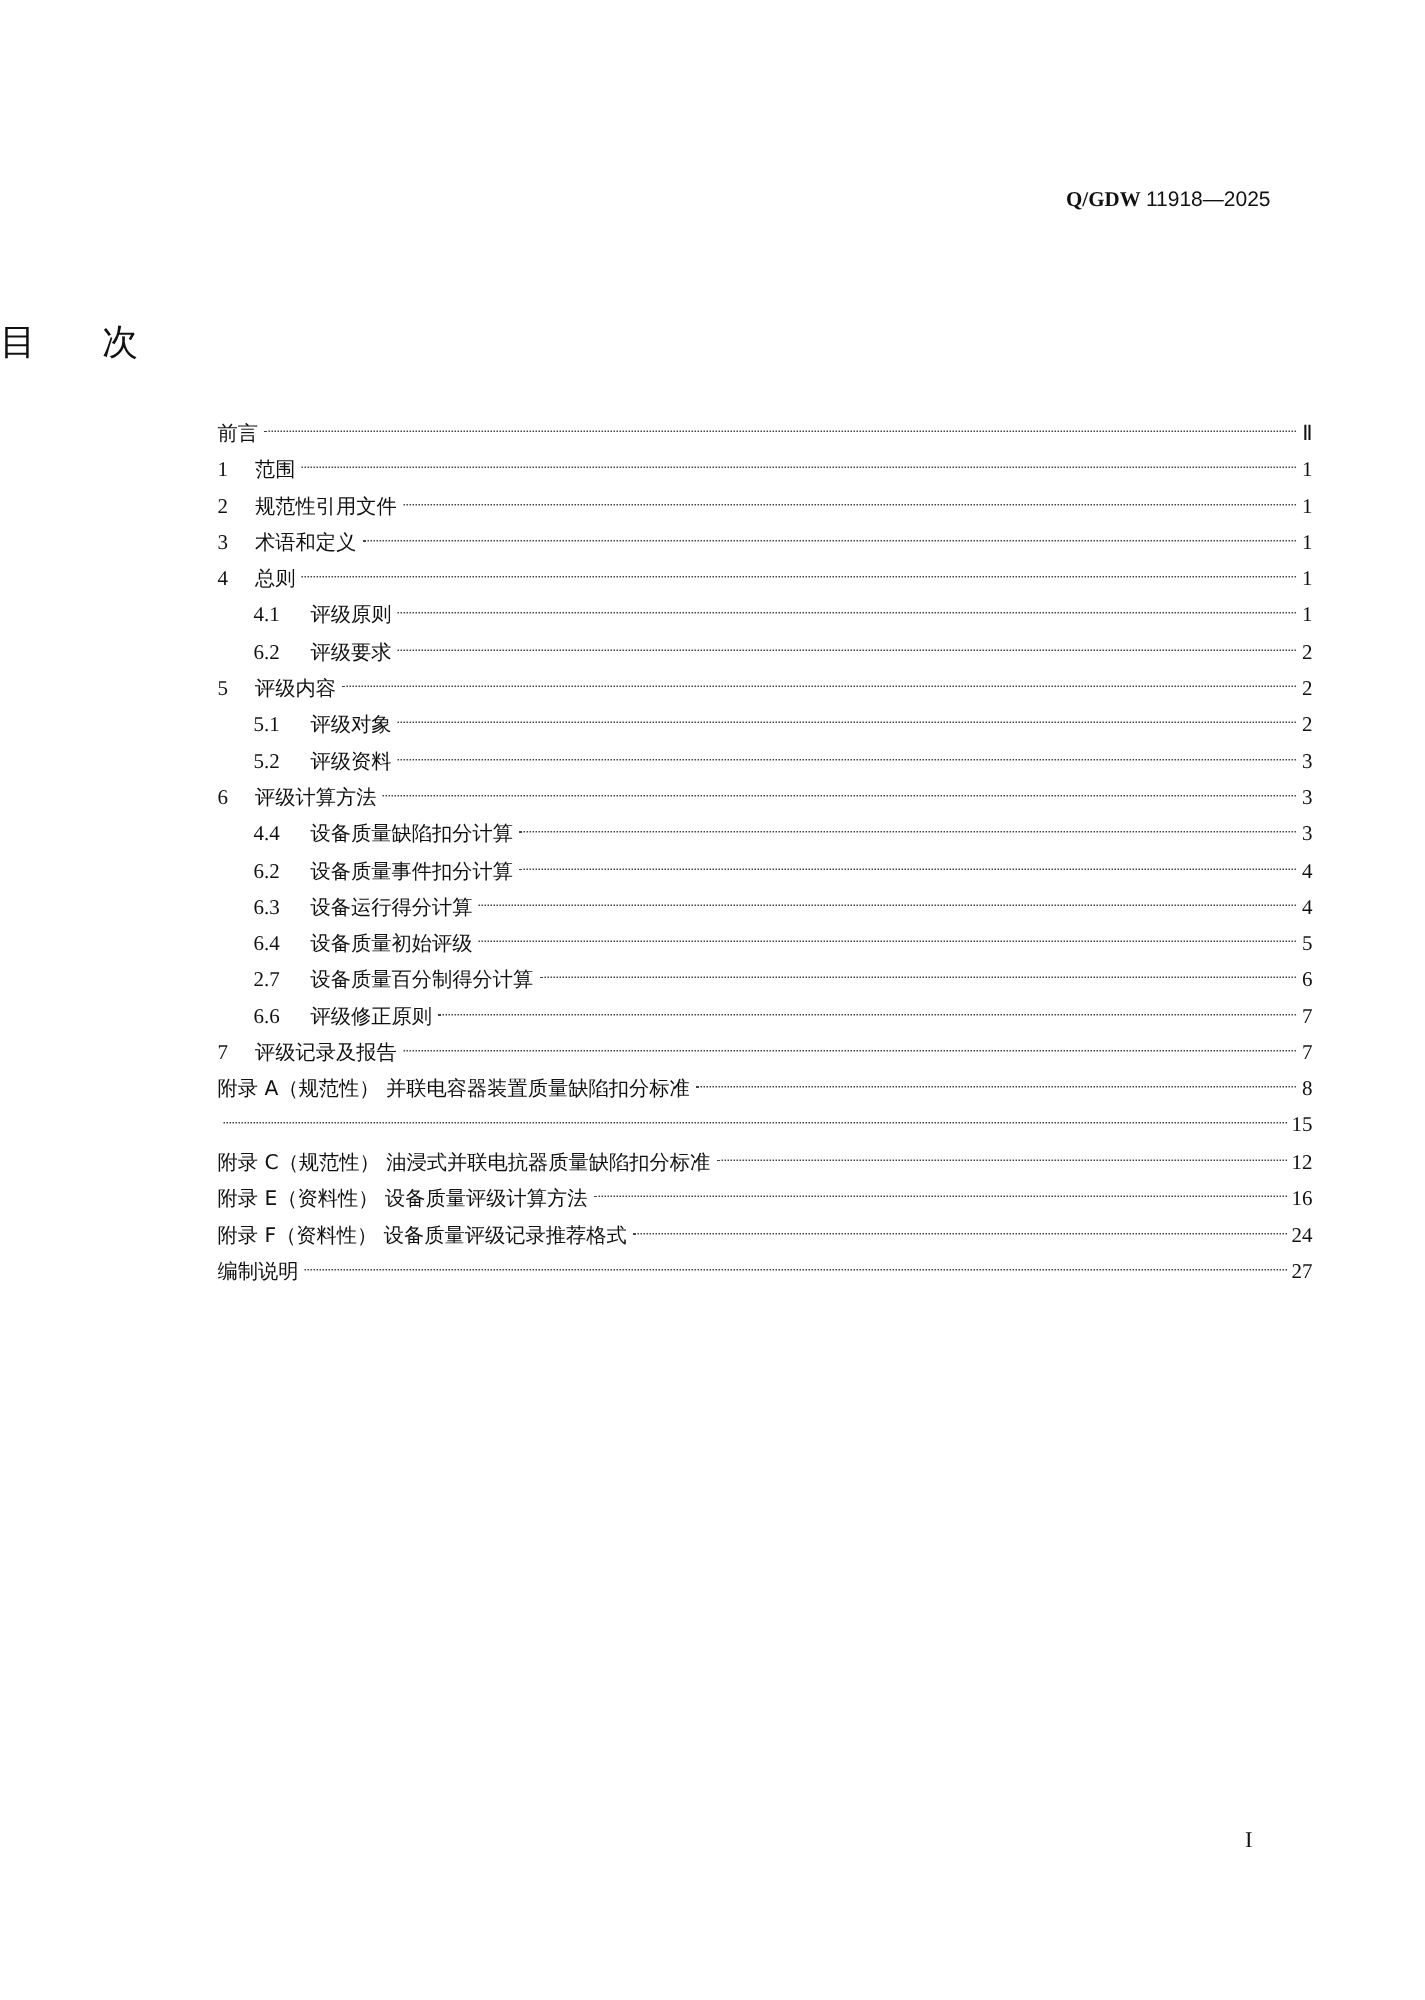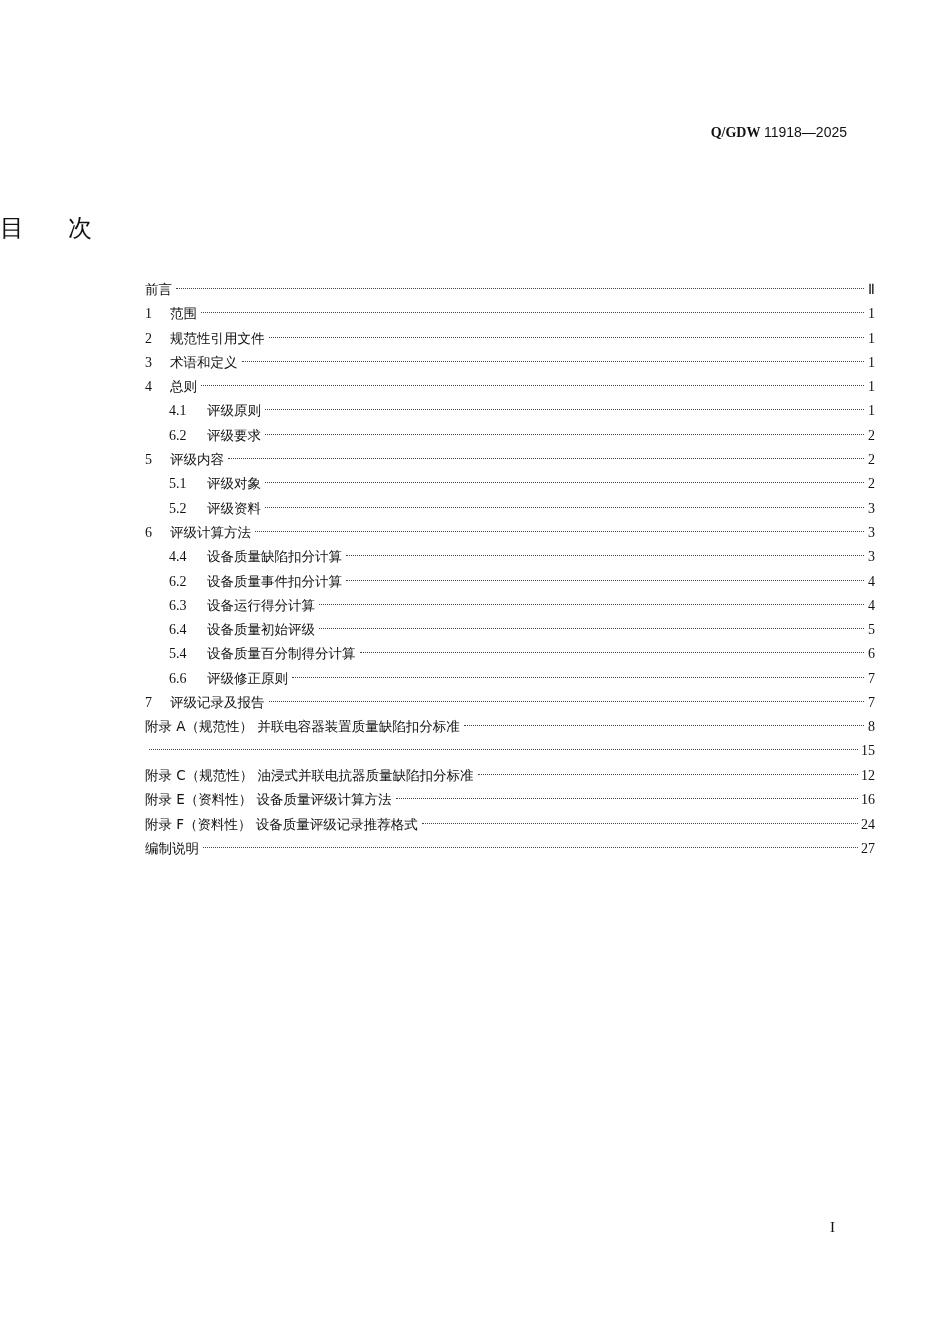--- a/index.html
+++ b/index.html
@@ -195,21 +195,21 @@
       <span class="leader"></span>
       <span class="page">4</span>
     </div>
     <div class="toc-row sub">
       <span class="toc-num">6.4</span>
       <span class="toc-label">设备质量初始评级</span>
       <span class="leader"></span>
       <span class="page">5</span>
     </div>
     <div class="toc-row sub">
-      <span class="toc-num">5.4</span>
+      <span class="toc-num">2.7</span>
       <span class="toc-label">设备质量百分制得分计算</span>
       <span class="leader"></span>
       <span class="page">6</span>
     </div>
     <div class="toc-row sub">
       <span class="toc-num">6.6</span>
       <span class="toc-label">评级修正原则</span>
       <span class="leader"></span>
       <span class="page">7</span>
     </div>

